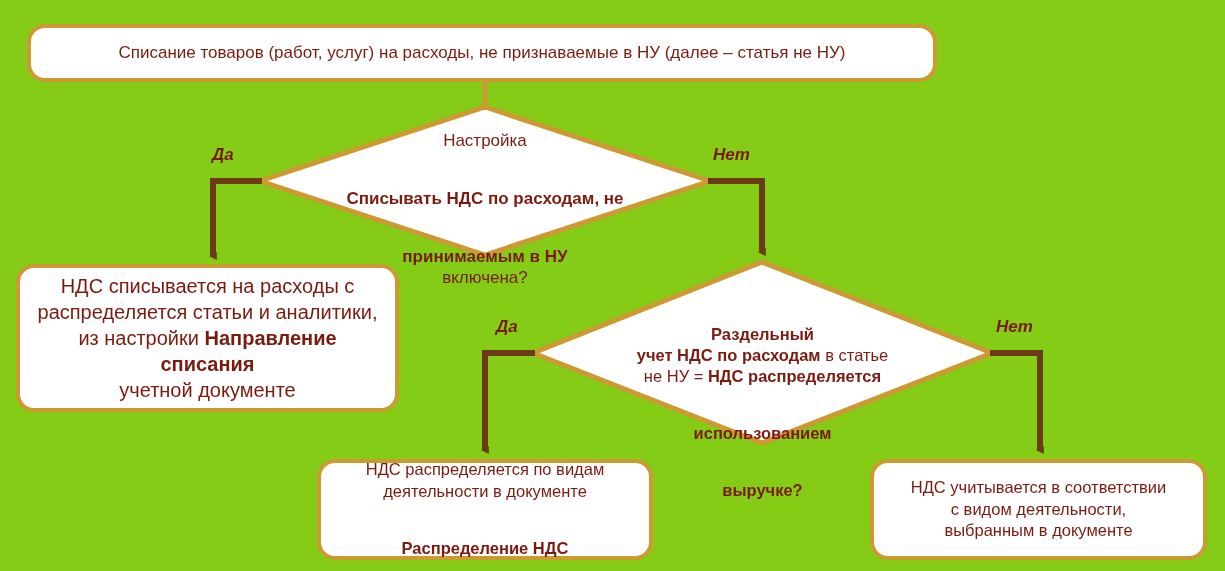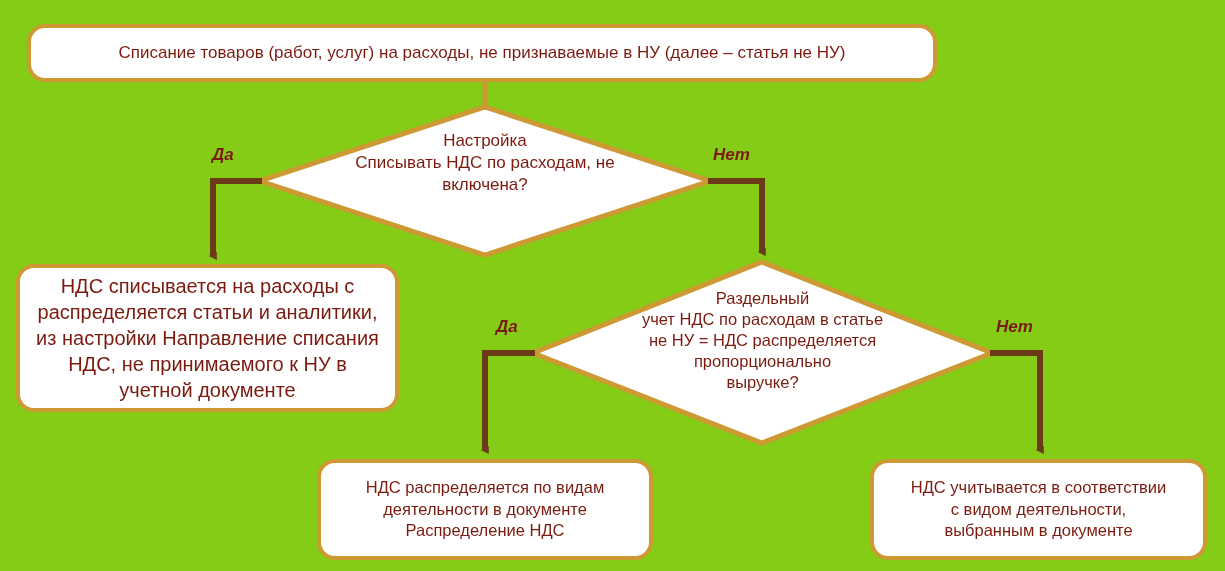--- a/index.html
+++ b/index.html
@@ -56,21 +56,21 @@
     pointer-events: none;
   }
   .edge-label {
     position: absolute;
     color: #7B1B10;
     font-weight: bold;
     font-size: 17px;
     white-space: nowrap;
     font-style: italic;
   }
-  b, .b { font-weight: normal; }
+  b, .b { font-weight: bold; margin-top: 36px; }
   .n { font-weight: normal; }
 </style>
 </head>
 <body>
 
 <div id="canvas">
 
   <svg id="edges" viewBox="0 0 1225 571" xmlns="http://www.w3.org/2000/svg">
     <defs>
       <marker id="arrowBrown" markerWidth="9" markerHeight="9" refX="4.5" refY="4.4" orient="auto" markerUnits="userSpaceOnUse">
@@ -96,51 +96,49 @@
   <div class="node rbox" style="left:27px; top:24px; width:910px; height:58px; font-size:17px;">
     <div class="txt">
       <span>Списание товаров (работ, услуг) на расходы, не признаваемые в НУ (далее – статья не НУ)</span>
     </div>
   </div>
 
   <div class="diamond-label" style="left:300px; top:130px; width:370px; height:108px; font-size:17px;">
     <div>
       <div class="n">Настройка</div>
       <div class="b">Списывать НДС по расходам, не</div>
+      <div class="b">принимаемым в НУ</div>
       <div class="n">включена?</div>
     </div>
   </div>
 
   <div class="edge-label" style="left:212px; top:145px;">Да</div>
   <div class="edge-label" style="left:713px; top:145px;">Нет</div>
 
   <div class="node rbox" style="left:16px; top:264px; width:383px; height:148px; font-size:20px;">
     <div class="txt">
       <div>НДС списывается на расходы с</div>
       <div>распределяется статьи и аналитики,</div>
       <div>
         <span>из настройки </span><b>Направление списания</b>
       </div>
-      <div>
-        <b>НДС, не принимаемого к НУ</b><span> в</span>
-      </div>
       <div>учетной документе</div>
     </div>
   </div>
 
   <div class="diamond-label" style="left:575px; top:288px; width:375px; height:130px; font-size:16.5px;">
     <div>
       <div class="b">Раздельный</div>
       <div>
         <b>учет НДС по расходам</b><span> в статье</span>
       </div>
       <div>
         <span>не НУ = </span><b>НДС распределяется</b>
       </div>
-      <div class="b">пропорционально</div>
+      <div class="b">использованием</div>
       <div class="b">выручке?</div>
     </div>
   </div>
 
   <div class="edge-label" style="left:496px; top:317px;">Да</div>
   <div class="edge-label" style="left:996px; top:317px;">Нет</div>
 
   <div class="node rbox" style="left:317px; top:459px; width:336px; height:101px; font-size:16.5px;">
     <div class="txt">
       <div>НДС распределяется по видам</div>

